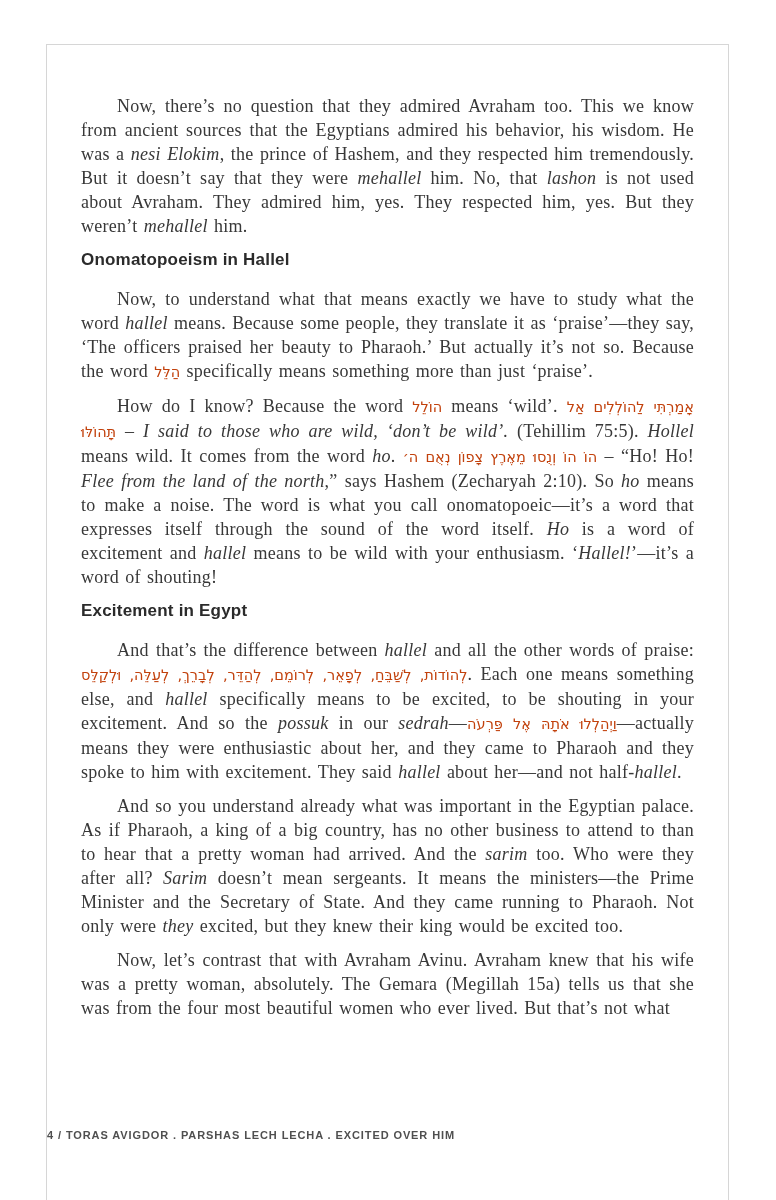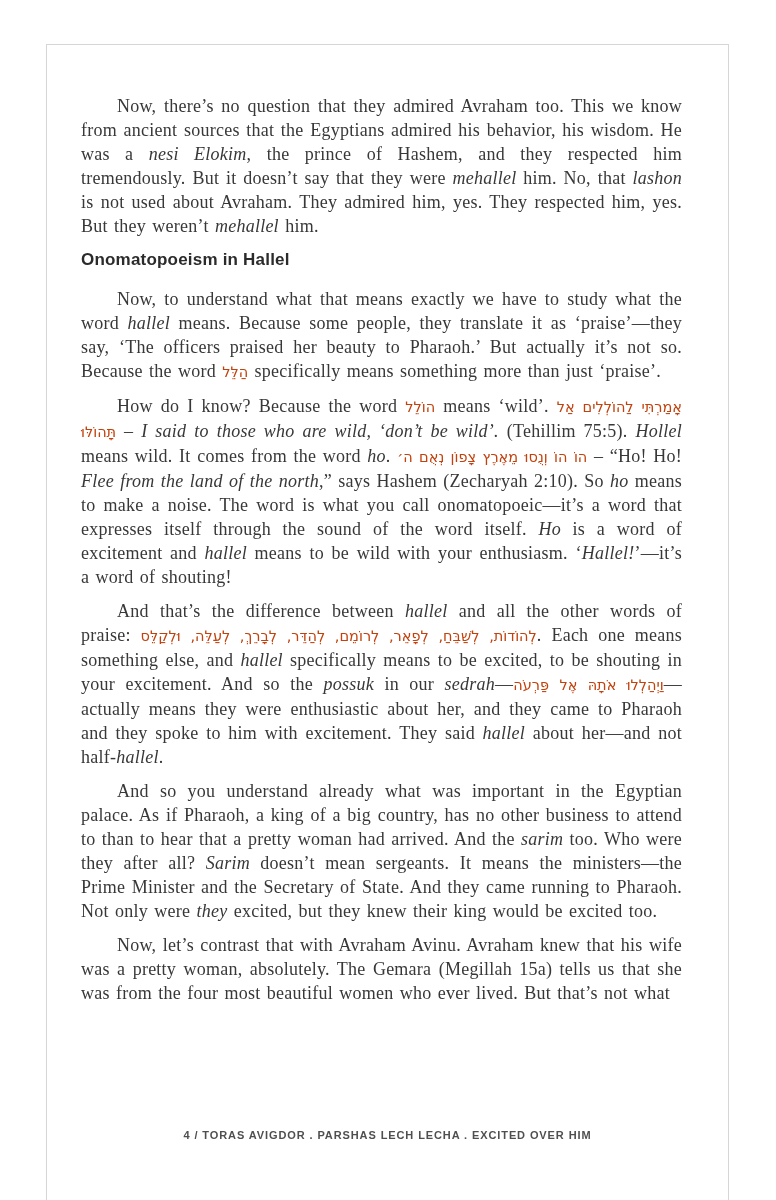--- a/index.html
+++ b/index.html
@@ -29,21 +29,21 @@
     padding: 49px 34px 0 34px;
   }
   p.body-para {
     font-size: 18px;
     line-height: 24px;
     letter-spacing: 0.25px;
     word-spacing: 1.5px;
     text-align: justify;
     text-indent: 36px;
     color: #383838;
-    margin: 0 12px 10px 0;
+    margin: 0 0 10px 0;
   }
   p.body-para i { font-style: italic; }
   .he {
     font-family: "DejaVu Sans", sans-serif;
     font-size: 14.5px;
     letter-spacing: 0;
     color: #c2410c;
   }
   h2.section-heading {
     font-family: "Liberation Sans", sans-serif;
@@ -57,39 +57,39 @@
   }
   .page-footer {
     position: absolute;
     left: 0;
     right: 0;
     top: 1084px;
     font-family: "Liberation Sans", sans-serif;
     font-weight: 700;
     font-size: 11px;
     letter-spacing: 0.9px;
-    text-align: center;
     color: #4f4f4f;
   }
 </style>
 </head>
 <body>
 
 <div class="screen">
   <div class="page-frame">
     <div class="page-content">
 
       <p class="body-para"><span>Now, there’s no question that they admired Avraham too. This we know from ancient sources that the Egyptians admired his behavior, his wisdom. He was a </span><i>nesi Elokim</i><span>, the prince of Hashem, and they respected him tremendously. But it doesn’t say that they were </span><i>mehallel</i><span> him. No, that </span><i>lashon</i><span> is not used about Avraham. They admired him, yes. They respected him, yes. But they weren’t </span><i>mehallel</i><span> him.</span></p>
 
       <h2 class="section-heading">Onomatopoeism in Hallel</h2>
 
       <p class="body-para"><span>Now, to understand what that means exactly we have to study what the word </span><i>hallel</i><span> means. Because some people, they translate it as ‘praise’—they say, ‘The officers praised her beauty to Pharaoh.’ But actually it’s not so. Because the word </span><span class="he" dir="rtl">הַלֵּל</span><span> specifically means something more than just ‘praise’.</span></p>
 
       <p class="body-para"><span>How do I know? Because the word </span><span class="he" dir="rtl">הוֹלֵל</span><span> means ‘wild’. </span><span class="he" dir="rtl">אָמַרְתִּי לַהוֹלְלִים אַל תָּהוֹלּוּ</span><span> – </span><i>I said to those who are wild, ‘don’t be wild’.</i><span> (Tehillim 75:5). </span><i>Hollel</i><span> means wild. It comes from the word </span><i>ho</i><span>. </span><span class="he" dir="rtl">הוֹ הוֹ וְנֻסוּ מֵאֶרֶץ צָפוֹן נְאֻם ה׳</span><span> – “Ho! Ho! </span><i>Flee from the land of the north</i><span>,” says Hashem (Zecharyah 2:10). So </span><i>ho</i><span> means to make a noise. The word is what you call onomatopoeic—it’s a word that expresses itself through the sound of the word itself. </span><i>Ho</i><span> is a word of excitement and </span><i>hallel</i><span> means to be wild with your enthusiasm. ‘</span><i>Hallel!</i><span>’—it’s a word of shouting!</span></p>
 
+      <h2 class="section-heading">Excitement in Egypt</h2>
 
       <p class="body-para"><span>And that’s the difference between </span><i>hallel</i><span> and all the other words of praise: </span><span class="he" dir="rtl">לְהוֹדוֹת, לְשַׁבֵּחַ, לְפָאֵר, לְרוֹמֵם, לְהַדֵּר, לְבָרֵךְ, לְעַלֵּה, וּלְקַלֵּס</span><span>. Each one means something else, and </span><i>hallel</i><span> specifically means to be excited, to be shouting in your excitement. And so the </span><i>possuk</i><span> in our </span><i>sedrah</i><span>—</span><span class="he" dir="rtl">וַיְהַלְלוּ אֹתָהּ אֶל פַּרְעֹה</span><span>—actually means they were enthusiastic about her, and they came to Pharaoh and they spoke to him with excitement. They said </span><i>hallel</i><span> about her—and not half-</span><i>hallel</i><span>.</span></p>
 
       <p class="body-para"><span>And so you understand already what was important in the Egyptian palace. As if Pharaoh, a king of a big country, has no other business to attend to than to hear that a pretty woman had arrived. And the </span><i>sarim</i><span> too. Who were they after all? </span><i>Sarim</i><span> doesn’t mean sergeants. It means the ministers—the Prime Minister and the Secretary of State. And they came running to Pharaoh. Not only were </span><i>they</i><span> excited, but they knew their king would be excited too.</span></p>
 
 
       <p class="body-para"><span>Now, let’s contrast that with Avraham Avinu. Avraham knew that his wife was a pretty woman, absolutely. The Gemara (Megillah 15a) tells us that she was from the four most beautiful women who ever lived. But that’s not what</span></p>
 
     </div>
 

